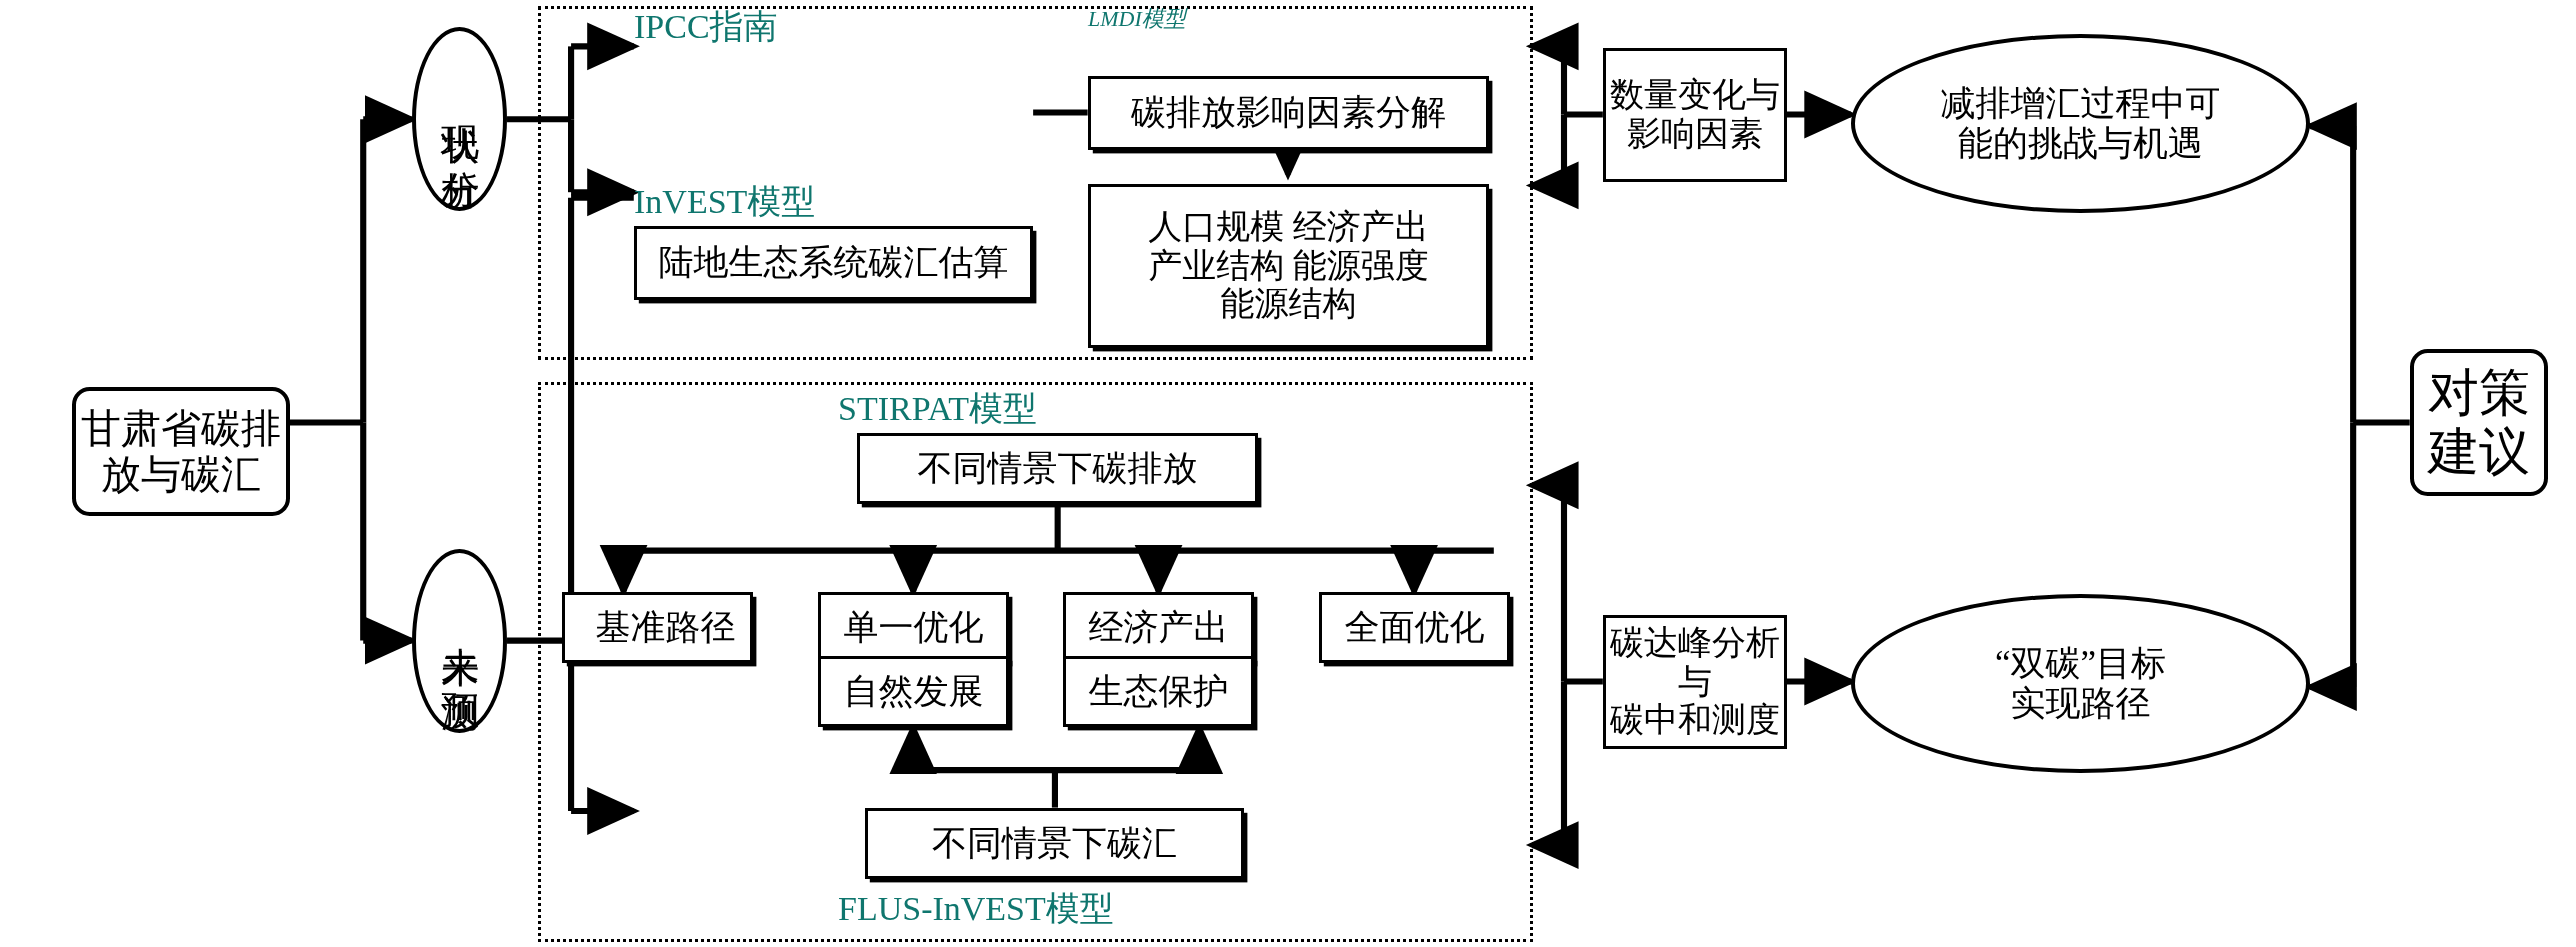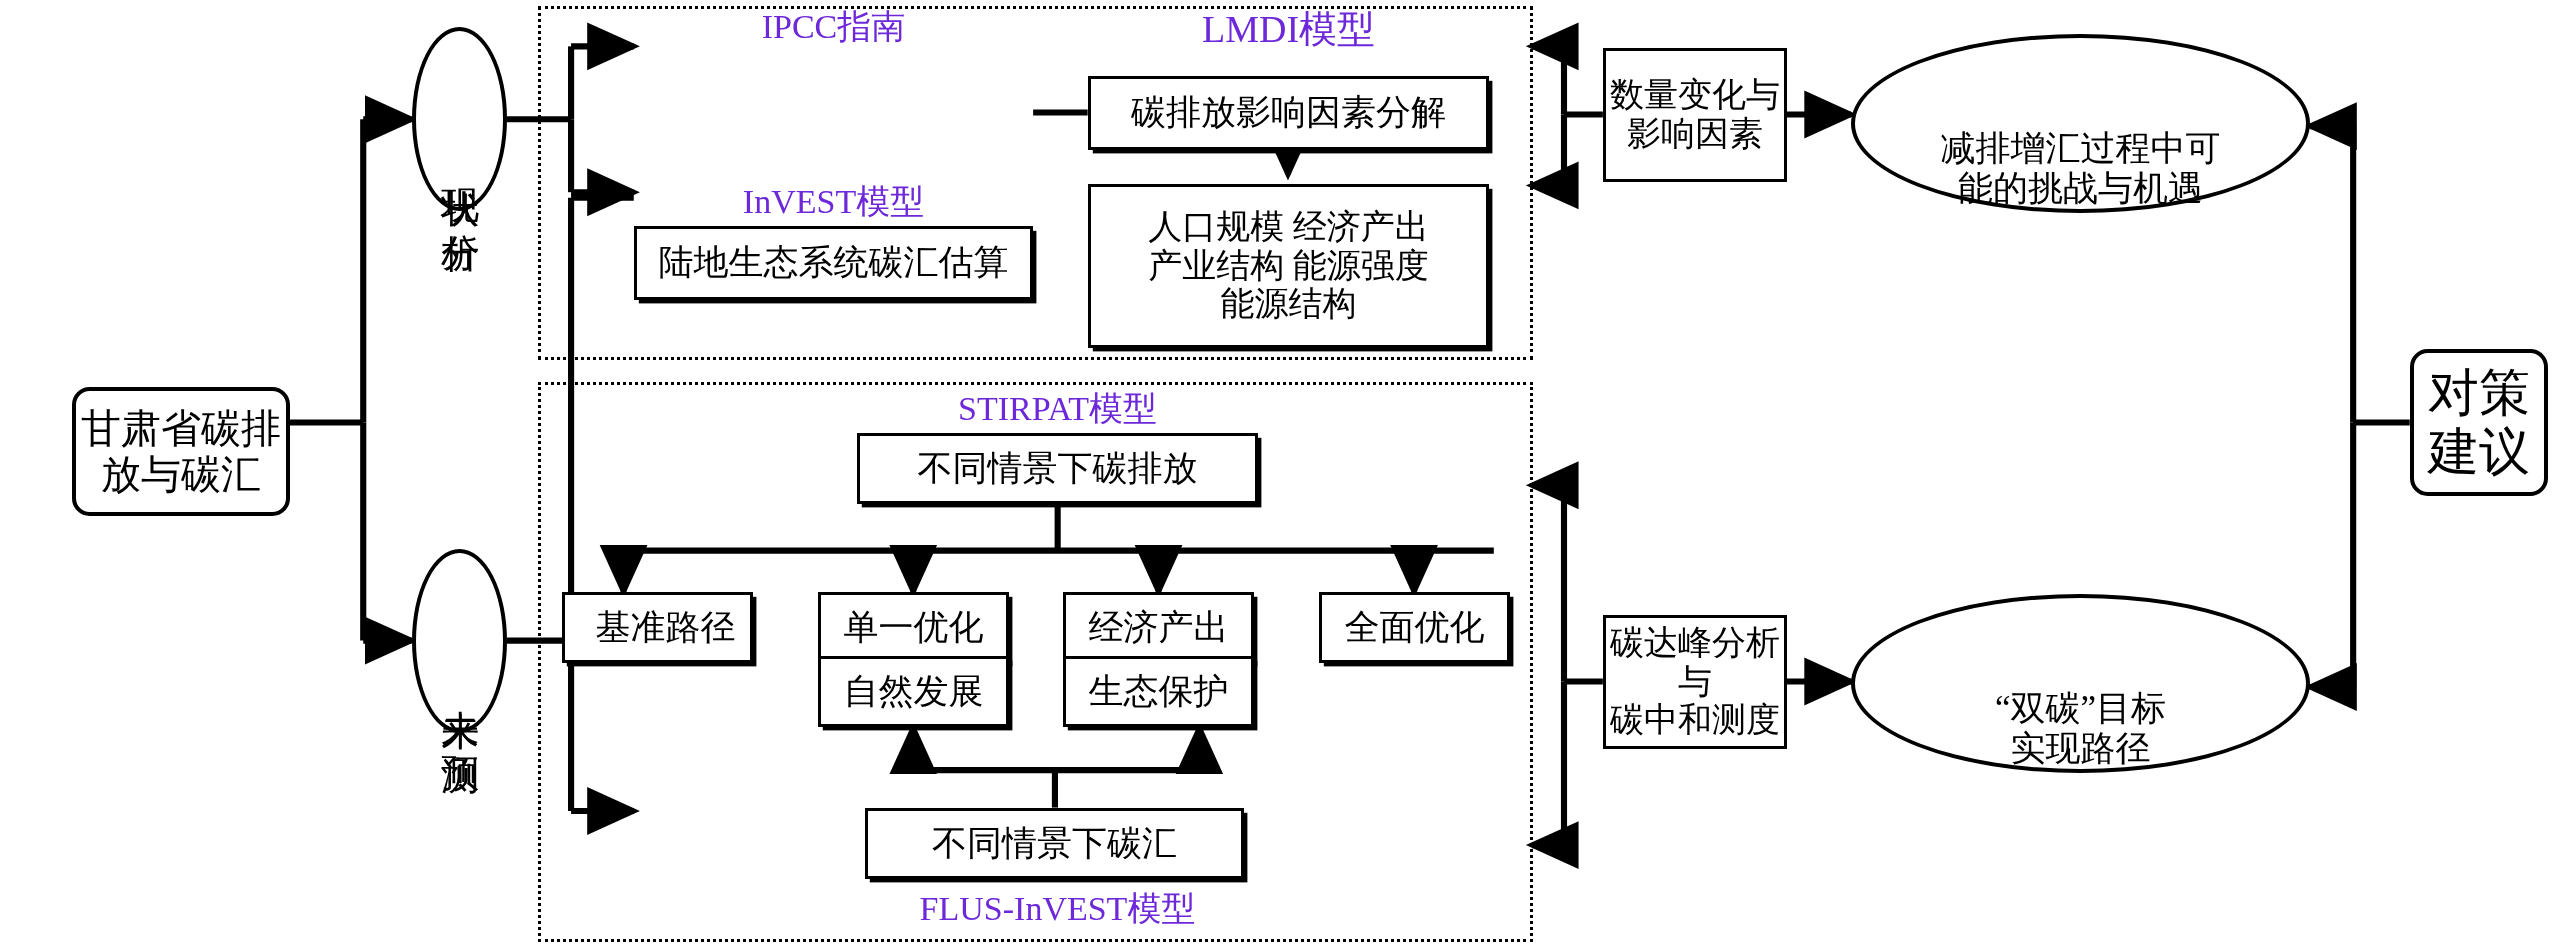--- a/index.html
+++ b/index.html
@@ -12,27 +12,27 @@
         font-family:"Liberation Serif","DejaVu Serif",serif;line-height:1.14;}
 
   
   .rect{border:3.4px solid #000;box-shadow:4.1px 4.1px 0 -0.7px #000;}
   .rect-plain{border:3.4px solid #000;}
 
   
   .round{border:4.8px solid #000;border-radius:17.7px;}
 
   
-  .ell{border:4.1px solid #000;border-radius:50%;align-items:flex-end;}
+  .ell{border:4.1px solid #000;border-radius:50%;}
 
   
   .group{position:absolute;box-sizing:border-box;border:3.4px dotted #000;background:transparent;}
 
   
-  .caption{position:absolute;color:#6d28d9;text-align:center;white-space:nowrap;
+  .caption{position:absolute;color:#0f766e;text-align:left;white-space:nowrap;
            font-family:"Liberation Serif","DejaVu Serif",serif;}
 
   .vtext{writing-mode:vertical-rl;text-orientation:upright;letter-spacing:1.4px;}
 </style>
 </head>
 <body>
 
 <div id="stage">
 
   <svg id="wires" viewBox="0 0 3780 1391" xmlns="http://www.w3.org/2000/svg">
@@ -124,21 +124,21 @@
 
   <div class="caption" style="left:634px;top:4.1px;width:399px;font-size:34px;">IPCC指南</div>
 
 
   <div class="caption" style="left:634px;top:179px;width:399px;font-size:34px;">InVEST模型</div>
 
   <div class="node rect" style="left:634px;top:226px;width:399px;height:74px;font-size:35px;">
     <span>陆地生态系统碳汇估算</span>
   </div>
 
-  <div class="caption" style="left:1088px;top:4.1px;width:401px;font-size:38px;">LMDI模型</div>
+  <div class="caption" style="left:1088px;top:4.1px;width:401px;font-size:22px;font-style:italic;">LMDI模型</div>
 
   <div class="node rect" style="left:1088px;top:76px;width:401px;height:74px;font-size:35px;">
     <span>碳排放影响因素分解</span>
   </div>
 
   <div class="node rect" style="left:1088px;top:184px;width:401px;height:164px;font-size:34px;white-space:pre-line;align-items:center;">
     <span>人口规模  经济产出
 产业结构  能源强度
 能源结构</span>
   </div>

